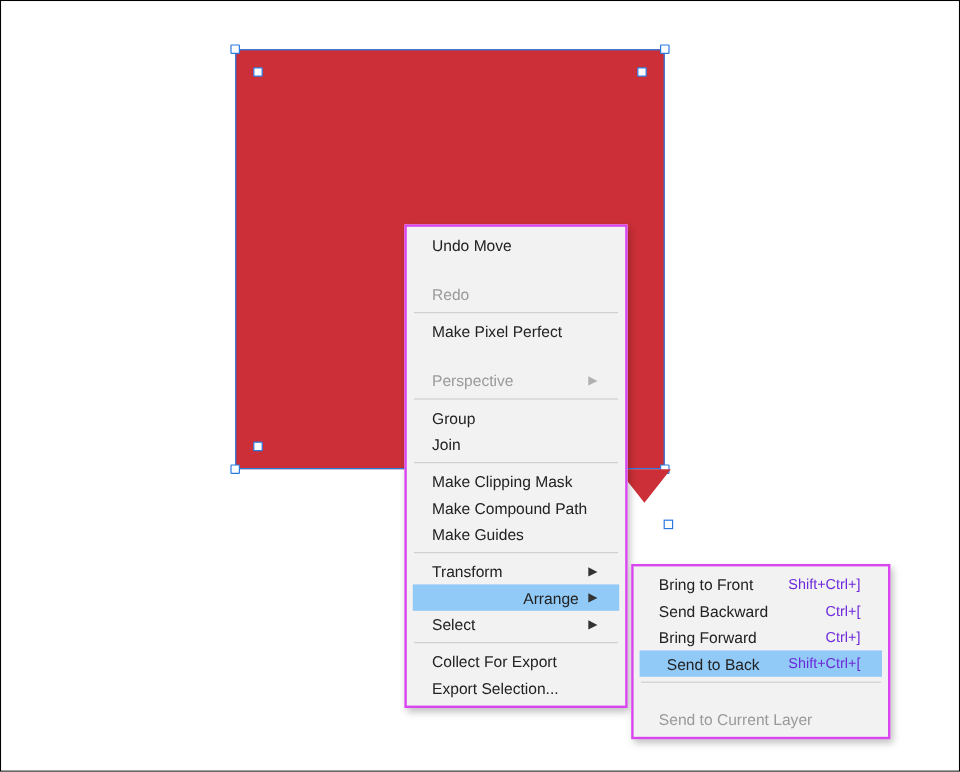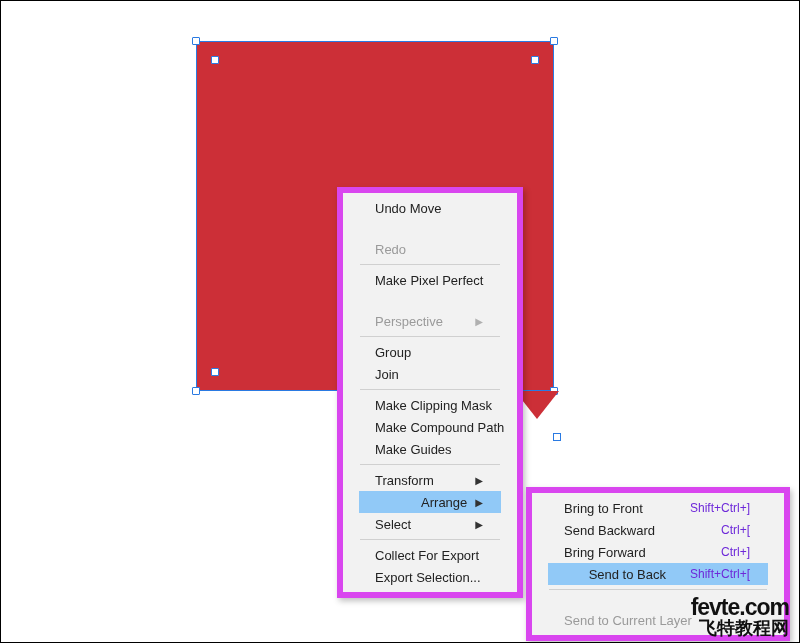--- a/index.html
+++ b/index.html
@@ -65,34 +65,34 @@
     left: 552px; top: 432px;
     width: 8px; height: 8px;
     border: 1px solid #2a7ae2;
     background: #fff;
   }
 
   
   .menu {
     position: absolute;
     background: #f2f2f2;
-    border: 6px solid #d946ef;
+    border: 2px solid #d946ef;
     box-shadow: 2px 3px 6px rgba(0,0,0,0.25);
-    padding: 4px 16px;
+    padding: 4px 5px;
     min-width: 180px;
   }
   .menu.main {
     left: 336px;
     top: 186px;
     width: 186px;
   }
   .menu.sub {
     left: 525px;
-    top: 486px;
-    width: 264px;
+    top: 469px;
+    width: 216px;
   }
   .menu-item {
     display: flex;
     align-items: center;
     justify-content: space-between;
     height: 22px;
     padding: 0 18px 0 16px;
     white-space: nowrap;
     cursor: default;
   }
@@ -222,18 +222,14 @@
     <div class="menu-item highlight">
       <span>Send to Back</span>
       <span class="shortcut">Shift+Ctrl+[</span>
     </div>
     <div class="menu-sep"></div>
     <div class="menu-item disabled">
       <span>Send to Current Layer</span>
     </div>
   </div>
 
-  <div class="watermark">
-    <div class="domain">fevte.com</div>
-    <div class="zh">飞特教程网</div>
-  </div>
 
 </div>
 
 </body></html>

